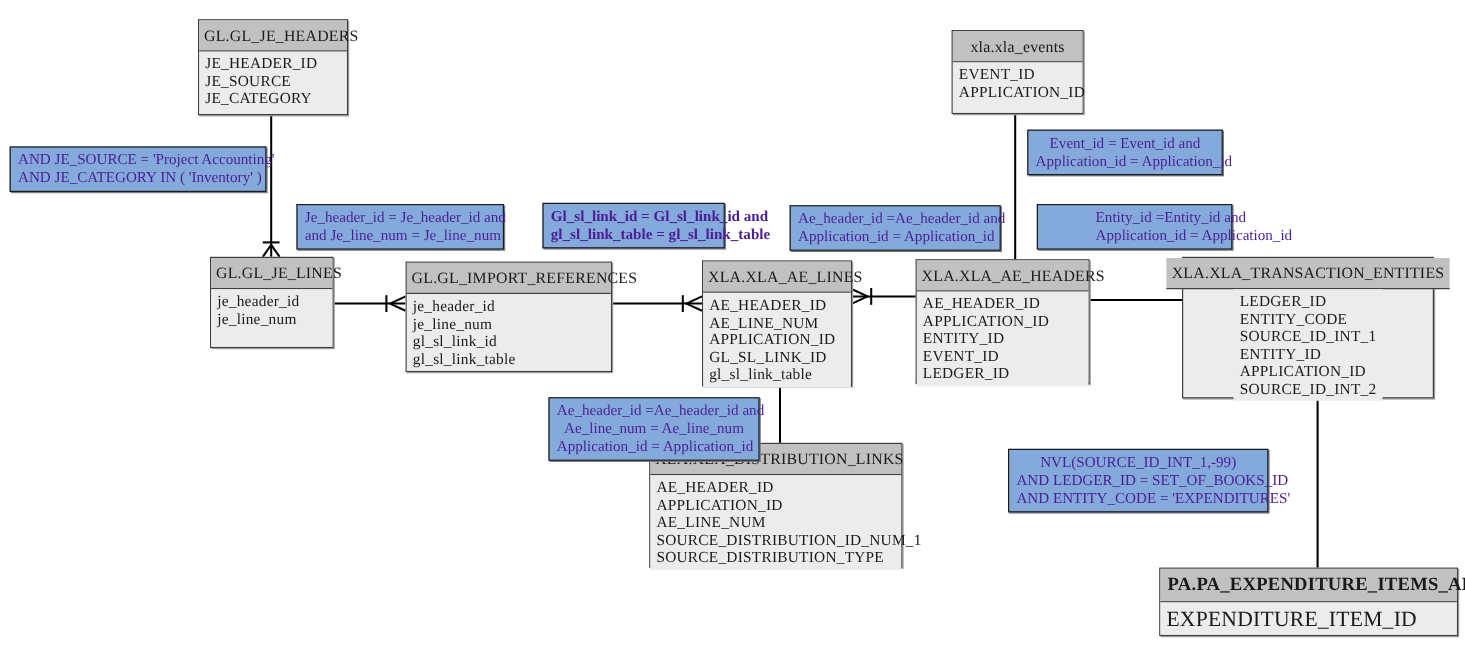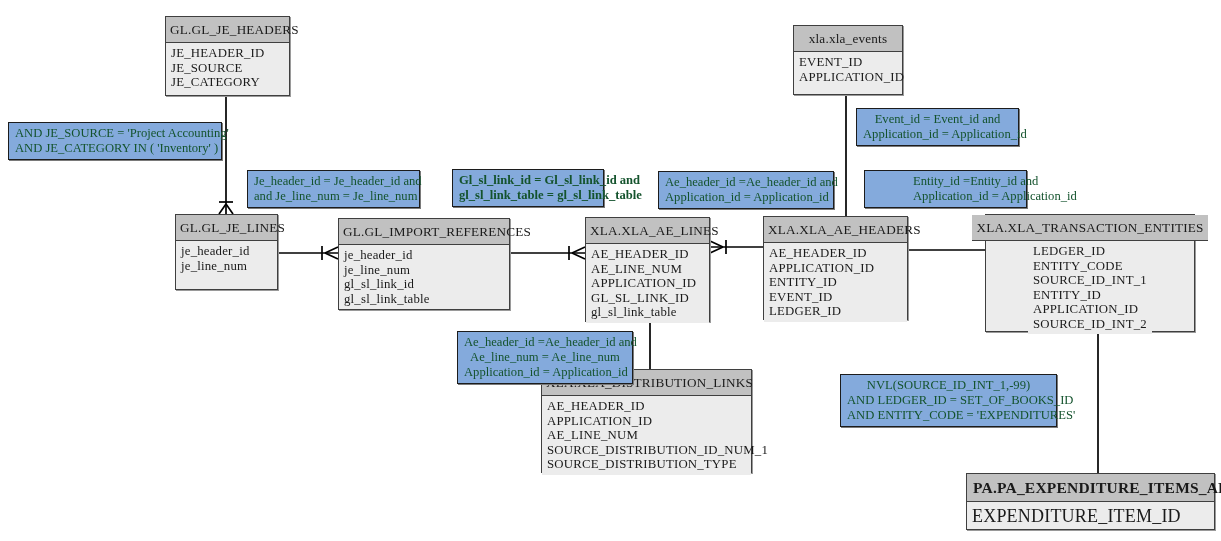--- a/index.html
+++ b/index.html
@@ -18,21 +18,21 @@
     background:#c1c1c1;border-bottom:1.5px solid #3f3f3f;
     font-size:13.2px;line-height:17px;padding:4px 4px;text-align:center;
     white-space:nowrap;letter-spacing:.2px;
   }
   .table-body{flex:1;padding:3px 5px;background:#ececec;}
   .field{font-size:12.8px;line-height:14.5px;white-space:nowrap;letter-spacing:.2px;}
   .table.large .table-header{font-size:15.5px;line-height:19px;font-weight:600;text-align:left;padding:4px 6px;}
   .table.large .field{font-size:18px;line-height:19px;padding-top:2px;}
   .annotation{
     position:absolute;z-index:3;background:#84aadc;border:1.6px solid #1c1c1c;
-    color:#14532d;font-size:12.6px;line-height:15px;text-align:center;
+    color:#4c1d95;font-size:12.6px;line-height:15px;text-align:center;
     padding:3px 6px;box-shadow:1px 1px 0 #7a7a7a;
   }
   .annotation .ann-line{white-space:nowrap;}
 </style>
 </head>
 <body>
 
 <div id="canvas">
   <svg id="wires" viewBox="0 0 1221 541" xmlns="http://www.w3.org/2000/svg" stroke="#000000" stroke-width="1.7" fill="none">
 

